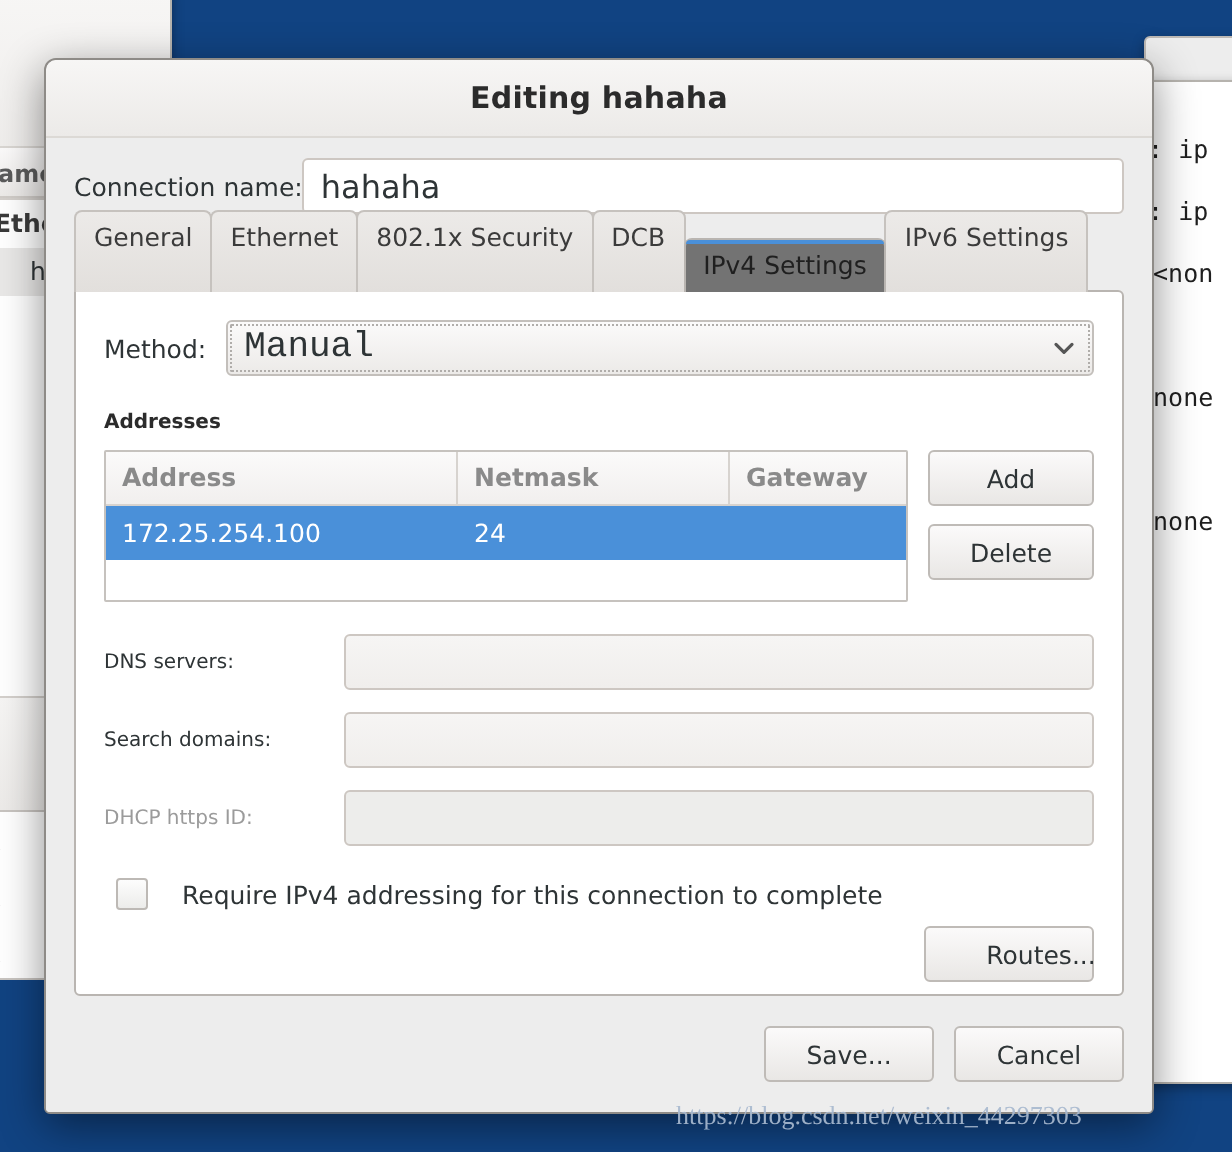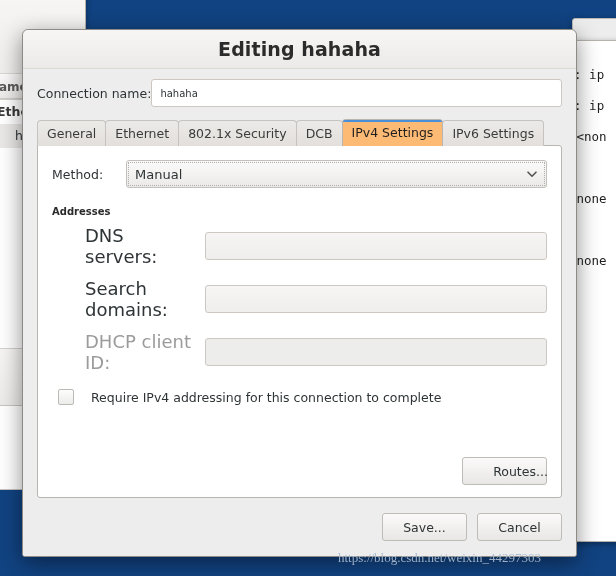--- a/index.html
+++ b/index.html
@@ -190,21 +190,21 @@
     height: 38px;
     flex: none;
     background: linear-gradient(to bottom,#f7f6f5 0%,#eceae8 100%);
     border-bottom: 1px solid #dcd9d5;
     border-radius: 5px 5px 0 0;
     display: flex;
     align-items: center;
     justify-content: center;
   }
   #title-text {
-    font-size: 19px;
+    font-size: 15px;
     font-weight: bold;
     color: #2b2b2b;
     letter-spacing: 0.1px;
   }
 
   #dialog-body {
     flex: 1 1 auto;
     padding: 10px 14px 0 14px;
     display: flex;
     flex-direction: column;
@@ -224,51 +224,51 @@
   }
   .text-input {
     flex: 1 1 auto;
     height: 28px;
     box-sizing: border-box;
     background: #ffffff;
     border: 1px solid #cdc7c2;
     border-radius: 3px;
     padding: 0 8px;
     font-family: "DejaVu Sans", sans-serif;
-    font-size: 10px;
+    font-size: 16px;
     color: #2e3436;
     outline: none;
   }
 
   
   #tabs {
     display: flex;
     align-items: flex-end;
     height: 27px;
     position: relative;
     z-index: 2;
     margin-bottom: -1px;
   }
   .tab {
-    height: 26px;
+    height: 41px;
     line-height: 25px;
     padding: 0 9px;
     font-size: 12.5px;
     color: #3b3b3b;
     background: linear-gradient(to bottom,#eceae8,#e2dfdc);
     border: 1px solid #c6c2be;
     border-bottom: none;
     border-radius: 4px 4px 0 0;
     margin-right: -1px;
     box-sizing: border-box;
     white-space: nowrap;
     position: relative;
   }
   .tab.active {
-    background: #fdba74;
+    background: #737373;
     color: #1f1f1f;
     height: 27px;
     line-height: 26px;
     border-color: #b9b5b1;
     z-index: 3;
   }
   .tab.active::before {
     content: "";
     position: absolute;
     left: 0; right: 0; top: 0;
@@ -287,39 +287,39 @@
     box-sizing: border-box;
     display: flex;
     flex-direction: column;
     min-height: 0;
   }
 
   
   .method-row {
     display: flex;
     align-items: center;
-    gap: 23px;
+    gap: 10px;
     margin-bottom: 18px;
   }
   .method-label { font-size: 12.5px; white-space: nowrap; }
   .combo {
     flex: 1 1 auto;
     height: 28px;
     box-sizing: border-box;
     background: linear-gradient(to bottom,#fbfafa,#eceae8);
     border: 1px solid #c3bfbb;
     border-radius: 3px;
     display: flex;
     align-items: center;
     padding: 0 8px;
     position: relative;
     outline: 1px dotted #b0adaa;
     outline-offset: -3px;
   }
-  .combo-value { font-size: 13px; color: #2e3436; }
+  .combo-value { font-size: 18px; color: #2e3436; font-family: Liberation Mono, monospace; }
   .chevron {
     margin-left: auto;
     width: 12px;
     height: 12px;
     display: inline-block;
   }
   .chevron svg { display: block; }
 
   .section-title {
     font-size: 10px;
@@ -403,23 +403,22 @@
   
   .field-row {
     display: flex;
     align-items: center;
     gap: 10px;
     margin-bottom: 11px;
   }
   .field-label {
     width: 110px;
     flex: none;
-    font-size: 18px;
-    color: #2e3436;
-    margin-left: 33px;
+    font-size: 10px;
+    color: #2e3436;
   }
   .field-label.disabled { color: #9b9b9b; }
   .field-input {
     flex: 1 1 auto;
     height: 28px;
     box-sizing: border-box;
     background: linear-gradient(to bottom,#f6f5f4,#f0eeec);
     border: 1px solid #cdc7c2;
     border-radius: 3px;
     padding: 0 8px;
@@ -554,33 +553,52 @@
           <span class="chevron">
             <svg width="12" height="12" viewBox="0 0 12 12">
               <path d="M2 4.2 L6 8.2 L10 4.2" fill="none" stroke="#555" stroke-width="1.6" stroke-linecap="round" stroke-linejoin="round"></path>
             </svg>
           </span>
         </div>
       </div>
 
       <div class="section-title">Addresses</div>
 
+      <div class="addr-area">
+        <div class="addr-table">
+          <div class="addr-head">
+            <div class="cell col-a">Address</div>
+            <div class="cell col-b">Netmask</div>
+            <div class="cell col-c">Gateway</div>
+          </div>
+          <div class="addr-row selected">
+            <div class="cell col-a">172.25.254.100</div>
+            <div class="cell col-b">24</div>
+            <div class="cell col-c"></div>
+          </div>
+          <div class="addr-row empty"></div>
+        </div>
+        <div class="addr-buttons">
+          <div class="btn">Add</div>
+          <div class="btn">Delete</div>
+        </div>
+      </div>
 
       <div class="field-row">
         <div class="field-label">DNS servers:</div>
         <input class="field-input" type="text" value="" style="">
       </div>
 
       <div class="field-row">
         <div class="field-label">Search domains:</div>
         <input class="field-input" type="text" value="" style="">
       </div>
 
       <div class="field-row">
-        <div class="field-label disabled">DHCP client ID:</div>
+        <div class="field-label disabled">DHCP https ID:</div>
         <input class="field-input disabled" type="text" disabled="" value="" style="">
       </div>
 
       <div class="check-row">
         <div class="checkbox"></div>
         <div class="check-label">Require IPv4 addressing for this connection to complete</div>
       </div>
 
       <div class="routes-wrap">
         <div class="btn routes-btn">Routes...</div>

